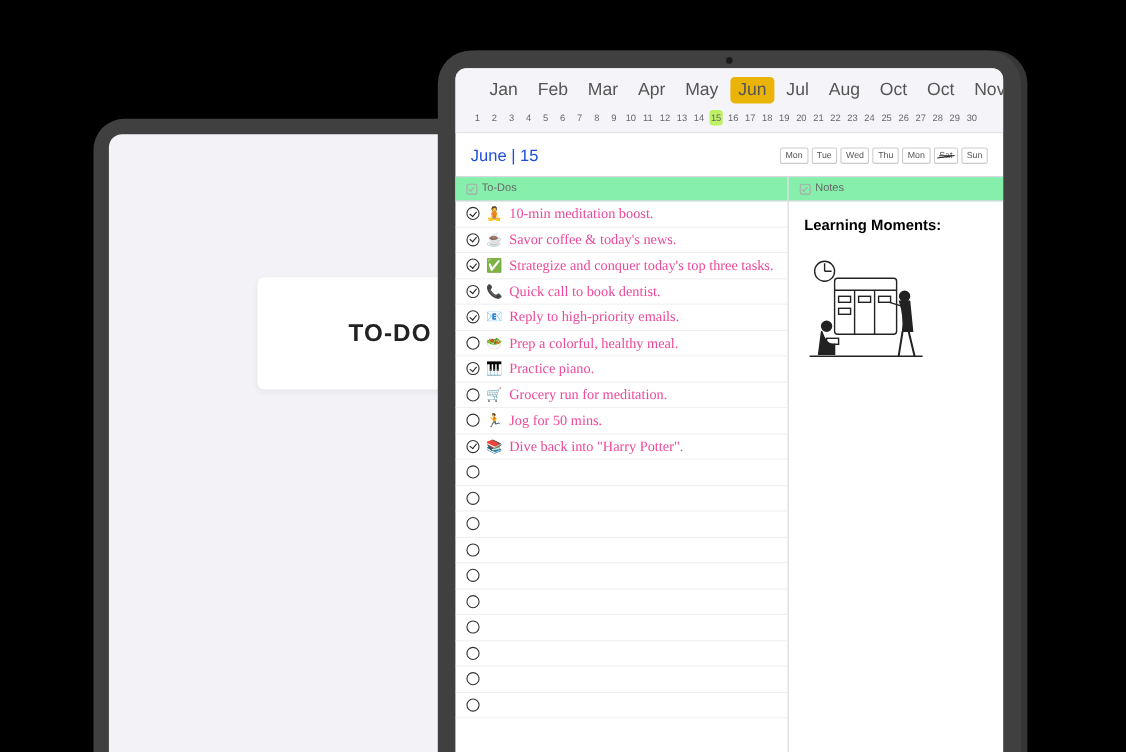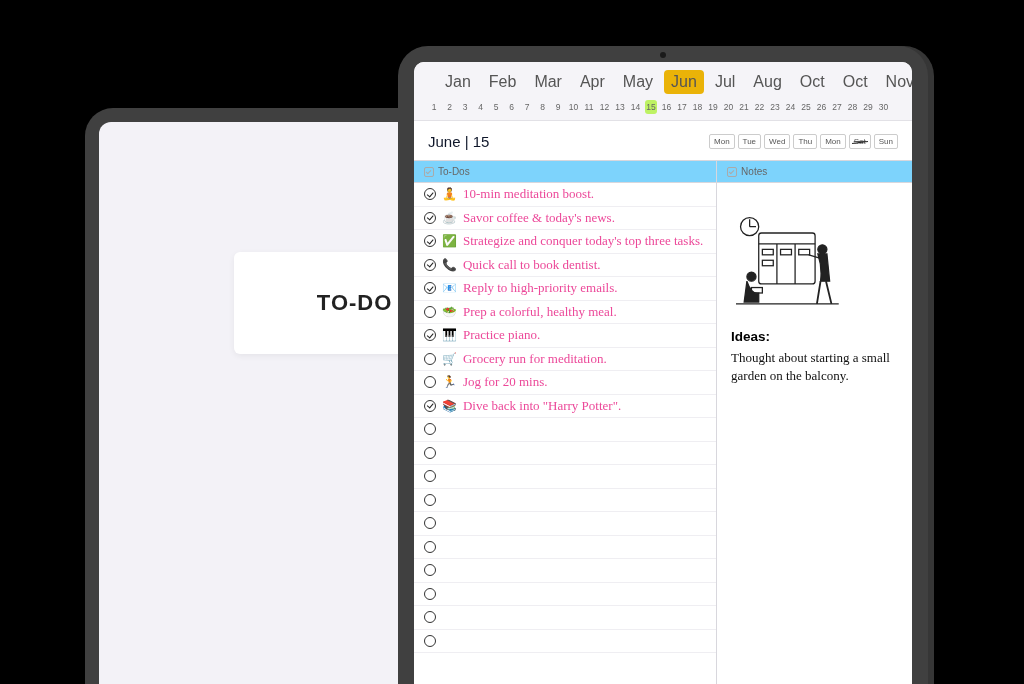--- a/index.html
+++ b/index.html
@@ -124,21 +124,21 @@
   
   .date-header {
     display: flex;
     justify-content: space-between;
     align-items: center;
     padding: 12px 14px 10px;
     border-bottom: 1px solid #d8d7dd;
   }
   .date-title {
     font-size: 15px;
-    color: #0f172a;
+    color: #1d4ed8;
     font-weight: 400;
   }
   .weekdays {
     display: flex;
     gap: 3px;
     font-size: 8px;
   }
   .wday {
     border: 1px solid #ccc;
     padding: 2px 4px;
@@ -167,21 +167,21 @@
     border-right: 1px solid #d8d7dd;
   }
   .notes {
     flex: 1;
   }
   .section-header {
     display: flex;
     align-items: center;
     gap: 4px;
     padding: 5px 10px;
-    background: #7dd3fc;
+    background: #86efac;
     border-bottom: 1px solid #d8d7dd;
     font-size: 10px;
     color: #666;
   }
   .section-icon {
     width: 10px;
     height: 10px;
     border: 1px solid #aaa;
     border-radius: 2px;
     position: relative;
@@ -385,21 +385,21 @@
               <span class="todo-text">Practice piano.</span>
             </div>
             <div class="todo-row">
               <span class="checkbox"></span>
               <span class="emoji">🛒</span>
               <span class="todo-text">Grocery run for meditation.</span>
             </div>
             <div class="todo-row">
               <span class="checkbox"></span>
               <span class="emoji">🏃</span>
-              <span class="todo-text">Jog for 20 mins.</span>
+              <span class="todo-text">Jog for 50 mins.</span>
             </div>
             <div class="todo-row">
               <span class="checkbox checked"></span>
               <span class="emoji">📚</span>
               <span class="todo-text">Dive back into "Harry Potter".</span>
             </div>
             <div class="todo-row">
               <span class="checkbox"></span>
             </div>
             <div class="todo-row">
@@ -432,20 +432,21 @@
           </div>
       </div>
 
       <div class="notes">
         <div class="section-header">
           <span class="section-icon"></span>
           <span>Notes</span>
         </div>
         <div class="notes-body">
           <div class="sec">
+            <div class="hd">Learning Moments:</div>
           </div>
 
           <div class="illustration">
             <svg viewBox="0 0 120 110" stroke="#222" stroke-width="1.4" fill="none">
               <circle cx="20" cy="15" r="10"></circle>
               <line x1="20" y1="15" x2="20" y2="7"></line>
               <line x1="20" y1="15" x2="27" y2="15"></line>
               <rect x="30" y="22" width="62" height="56" rx="3"></rect>
               <line x1="30" y1="34" x2="92" y2="34"></line>
               <line x1="50" y1="34" x2="50" y2="78"></line>
@@ -460,22 +461,18 @@
               <rect x="22" y="82" width="12" height="6" fill="none"></rect>
 
               <circle cx="100" cy="40" r="5" fill="#222"></circle>
               <path d="M95 45 Q100 60 98 75 L108 75 Q106 55 105 45 Z" fill="#222"></path>
               <line x1="98" y1="50" x2="85" y2="46"></line>
               <path d="M98 75 L94 100 M104 75 L110 100" stroke-width="2"></path>
               <line x1="5" y1="100" x2="118" y2="100"></line>
             </svg>
           </div>
 
-          <div class="sec">
-            <div class="hd">Ideas:</div>
-            <div>Thought about starting a small garden on the balcony.</div>
-          </div>
         </div>
       </div>
     </div>
 
   </div>
 </div>
 
 </body></html>

